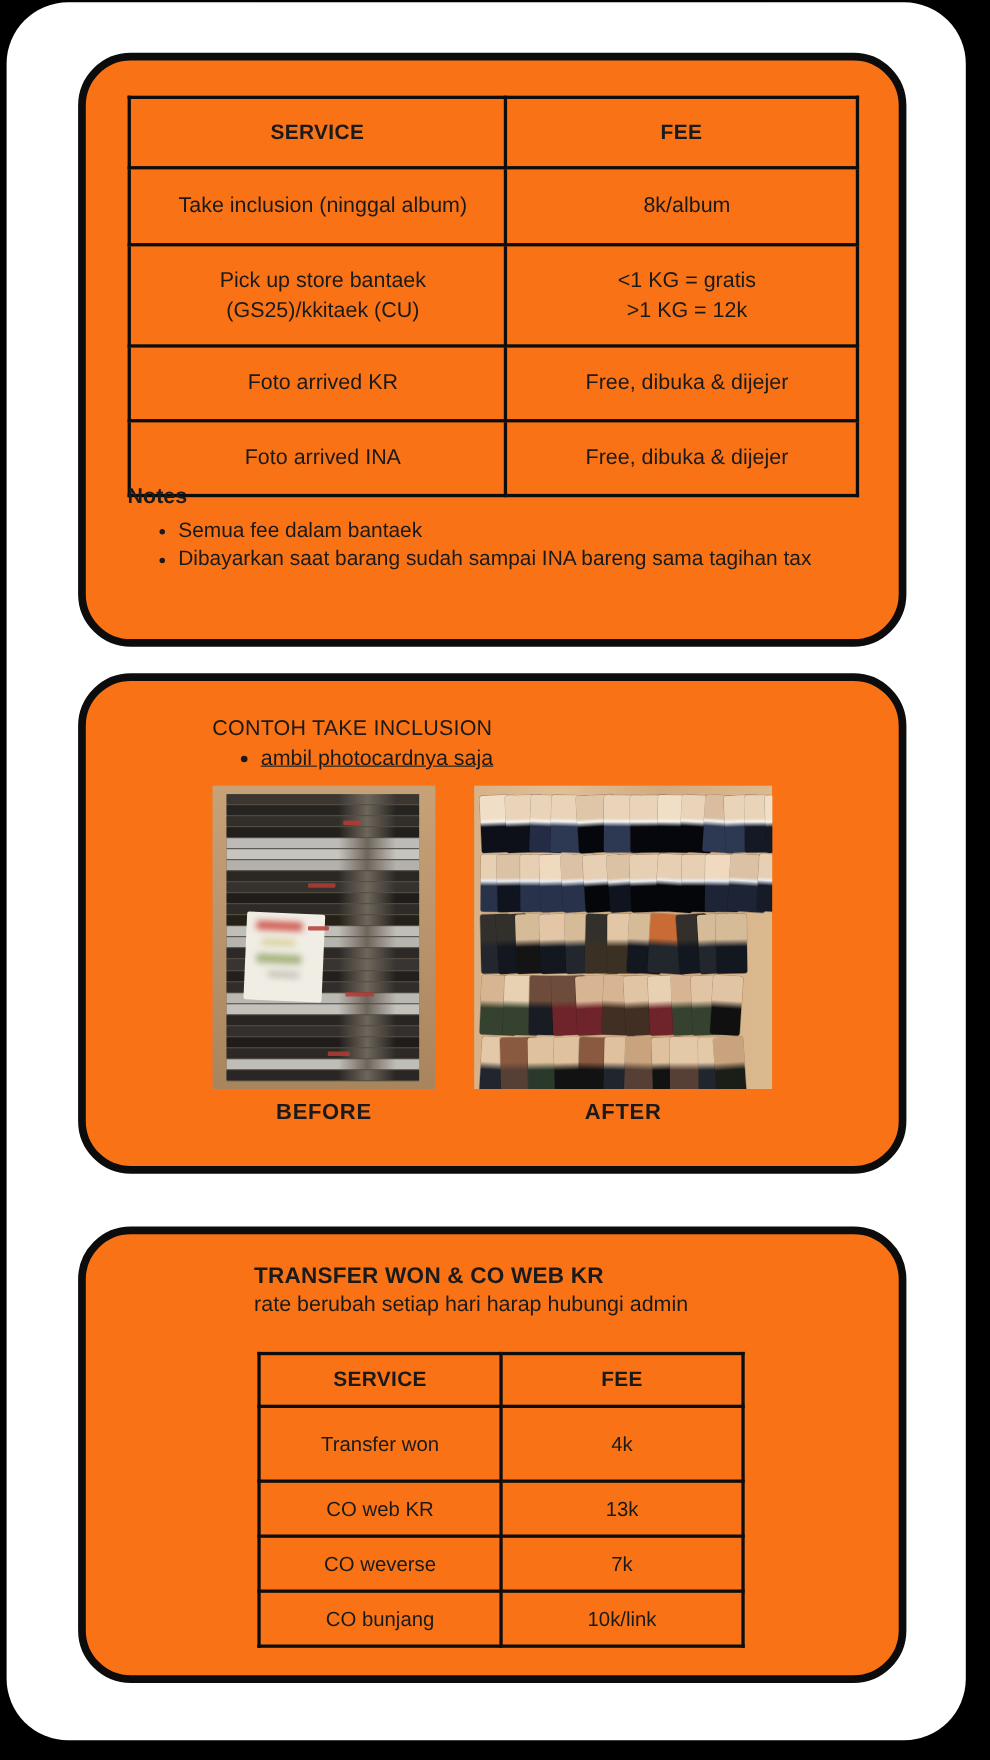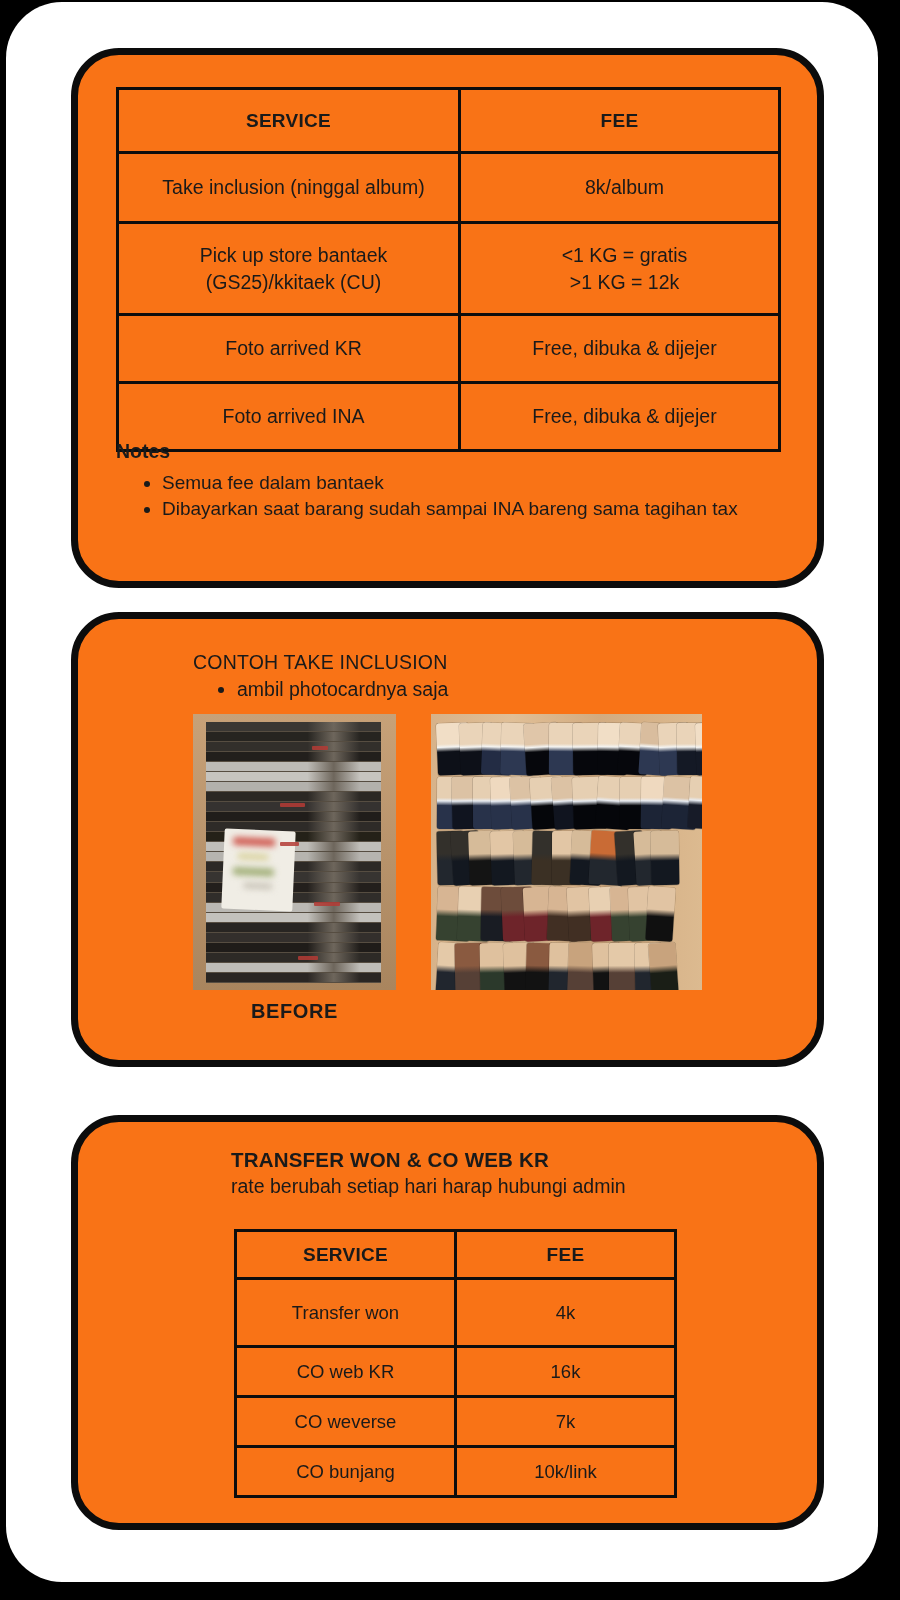--- a/index.html
+++ b/index.html
@@ -37,21 +37,21 @@
   #fee-table td{font-size:19.5px;text-align:center;padding:6px 10px 6px 20px;line-height:27px;}
 
   .notes{position:absolute;left:38px;top:385px;width:680px;}
   .notes-title{font-weight:bold;font-size:19.5px;}
   .notes ul{margin:7px 0 0 0;padding-left:46px;}
   .notes li{font-size:19px;line-height:25px;margin-bottom:1px;}
 
   
   .contoh-head{position:absolute;left:115px;top:32px;}
   .contoh-title{font-weight:normal;font-size:19.5px;letter-spacing:.2px;}
-  .contoh-head ul{margin:4px 0 0 0;padding-left:44px;}
+  .contoh-head ul{margin:4px 0 0 0;padding-left:44px;text-decoration:underline;}
   .contoh-head li{font-size:19.5px;}
 
   figure{margin:0;padding:0;}
   .img-before{position:absolute;left:115px;top:95px;width:203px;height:276px;overflow:hidden;}
   .img-after{position:absolute;left:353px;top:95px;width:271px;height:276px;overflow:hidden;}
   .img-label{position:absolute;top:381px;font-weight:bold;font-size:20px;letter-spacing:.6px;text-align:center;}
   #before-label{left:115px;width:203px;}
   #after-label{left:353px;width:271px;}
 
   
@@ -266,20 +266,21 @@
             <div class="pc" style="width: 34px; height: 54px; margin-left: -8px; transform: rotate(2deg); background: linear-gradient(rgb(200, 163, 125) 0%, rgb(200, 163, 125) 42%, rgb(86, 64, 54) 55%, rgb(86, 64, 54) 100%);"></div>
             <div class="pc" style="width: 28px; height: 54px; margin-left: -9px; transform: rotate(-1.8deg); background: linear-gradient(rgb(223, 193, 158) 0%, rgb(223, 193, 158) 42%, rgb(18, 18, 18) 55%, rgb(18, 18, 18) 100%);"></div>
             <div class="pc" style="width: 34px; height: 54px; margin-left: -12px; transform: rotate(-0.1deg); background: linear-gradient(rgb(228, 201, 168) 0%, rgb(228, 201, 168) 42%, rgb(86, 64, 54) 55%, rgb(86, 64, 54) 100%);"></div>
             <div class="pc" style="width: 27px; height: 54px; margin-left: -8px; transform: rotate(-0.8deg); background: linear-gradient(rgb(228, 201, 168) 0%, rgb(228, 201, 168) 42%, rgb(33, 38, 46) 55%, rgb(33, 38, 46) 100%);"></div>
             <div class="pc" style="width: 27px; height: 54px; margin-left: -12px; transform: rotate(-4deg); background: linear-gradient(rgb(200, 163, 125) 0%, rgb(200, 163, 125) 42%, rgb(26, 30, 22) 55%, rgb(26, 30, 22) 100%);"></div>
           </div>
         </div>
     </figure>
 
     <div class="img-label" id="before-label">BEFORE</div>
+    <div class="img-label" id="after-label">AFTER</div>
   </section>
 
   <section class="card" id="transfer-card">
     <div class="transfer-head">
       <div class="transfer-title">TRANSFER WON &amp; CO WEB KR</div>
       <div class="transfer-sub">rate berubah setiap hari harap hubungi admin</div>
     </div>
 
     <table id="transfer-table">
       <colgroup>
@@ -290,21 +291,21 @@
           <tr class="hdr">
         <th>SERVICE</th>
         <th>FEE</th>
       </tr>
       <tr class="r0">
         <td>Transfer won</td>
         <td>4k</td>
       </tr>
       <tr class="r1">
         <td>CO web KR</td>
-        <td>16k</td>
+        <td>13k</td>
       </tr>
       <tr class="r2">
         <td>CO weverse</td>
         <td>7k</td>
       </tr>
       <tr class="r3">
         <td>CO bunjang</td>
         <td>10k/link</td>
       </tr>
     </tbody>

